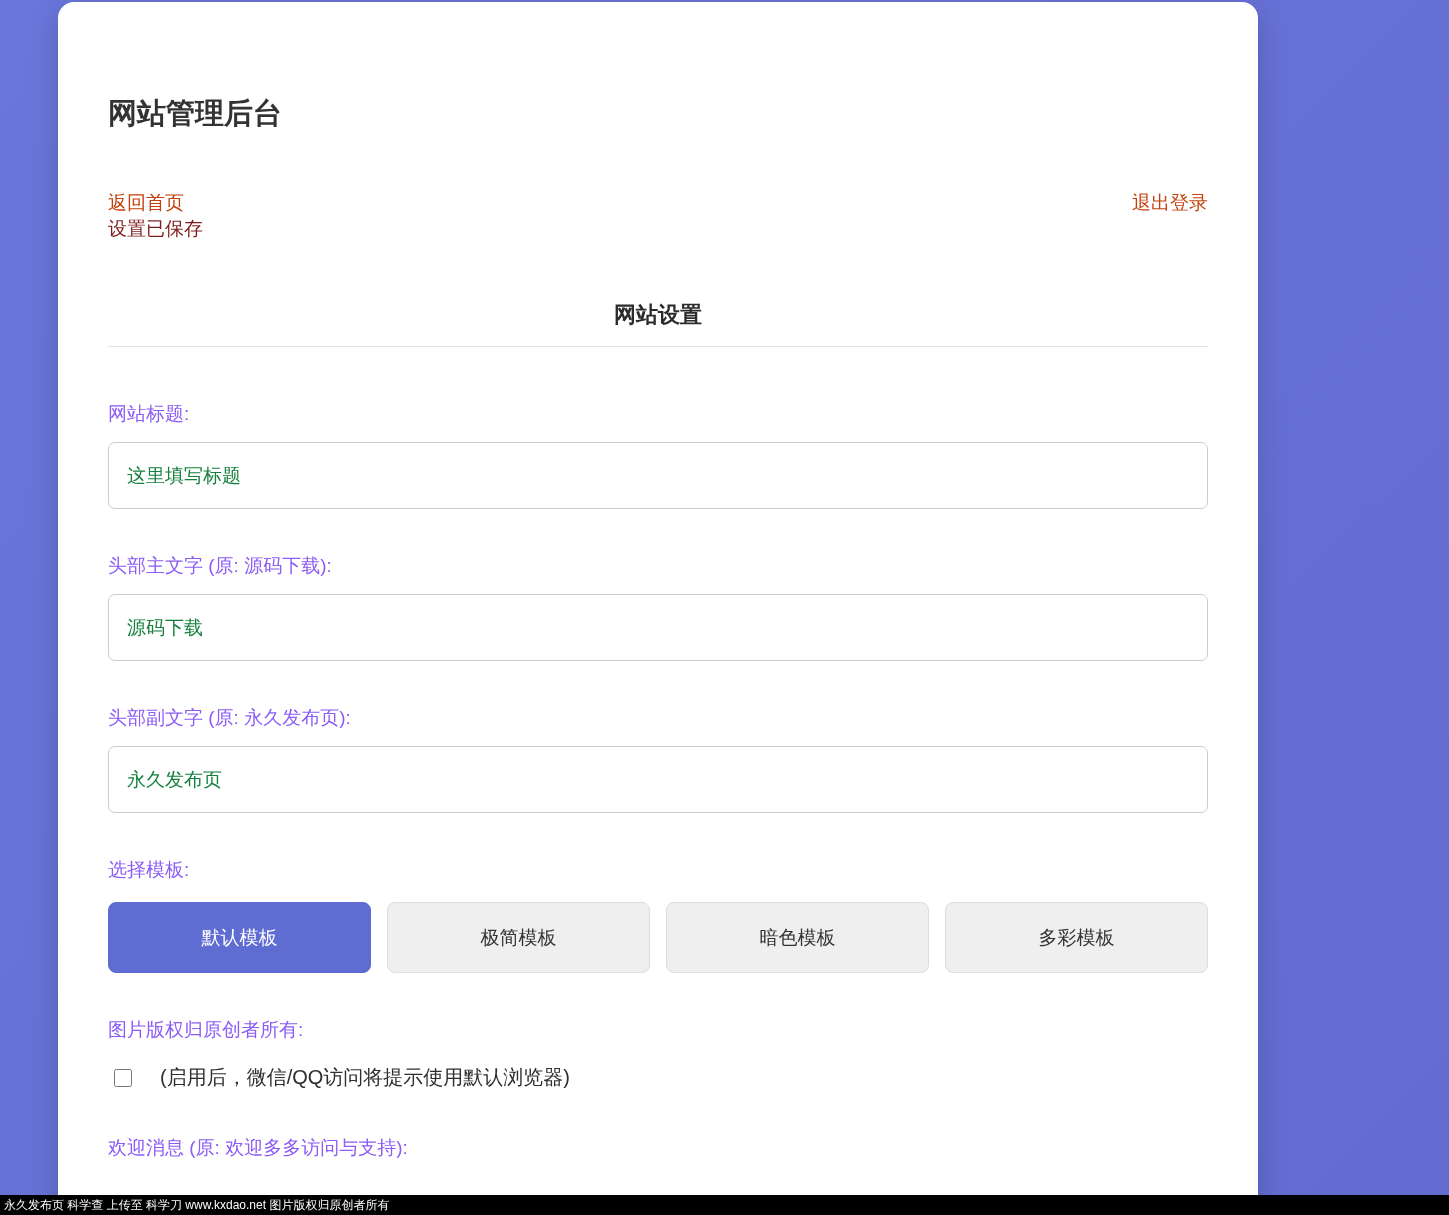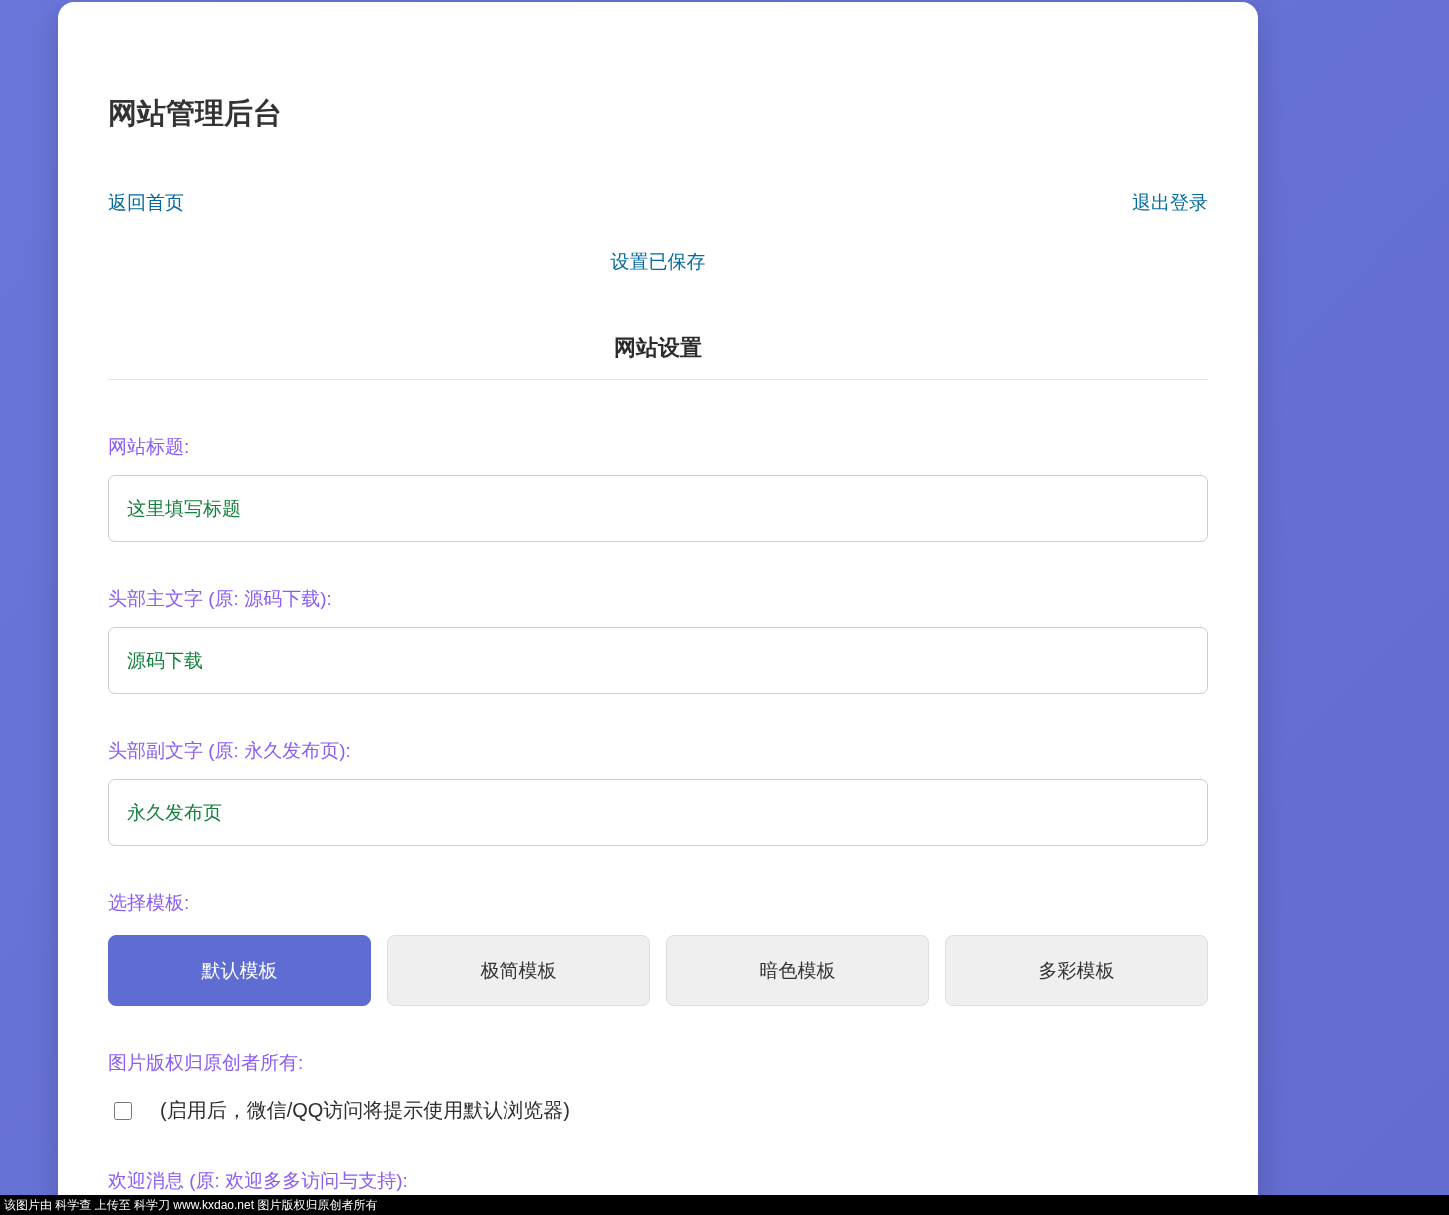--- a/index.html
+++ b/index.html
@@ -35,29 +35,28 @@
     color: #333333;
   }
   .nav-row {
     margin-top: 56px;
     display: flex;
     justify-content: space-between;
     align-items: center;
   }
   .nav-link {
     font-size: 19px;
-    color: #0369a1;
+    color: #c2410c;
     text-decoration: none;
     cursor: pointer;
   }
   .status-message {
-    margin-top: 33px;
-    text-align: center;
-    font-size: 19px;
-    color: #0369a1;
+    text-align: left;
+    font-size: 19px;
+    color: #7f1d1d;
   }
   .section-heading {
     margin: 58px 0 0 0;
     padding-bottom: 16px;
     text-align: center;
     font-size: 22px;
     font-weight: bold;
     color: #2b2b2b;
     border-bottom: 1px solid #e2e2e2;
   }
@@ -189,13 +188,13 @@
       <span class="checkbox-label">(启用后，微信/QQ访问将提示使用默认浏览器)</span>
     </div>
   </div>
 
   <div class="form-group">
     <label class="field-label">欢迎消息 (原: 欢迎多多访问与支持):</label>
   </div>
 
 </div>
 
-<div class="watermark-bar">该图片由 科学查 上传至 科学刀 www.kxdao.net 图片版权归原创者所有</div>
+<div class="watermark-bar">永久发布页 科学查 上传至 科学刀 www.kxdao.net 图片版权归原创者所有</div>
 
 </body></html>

